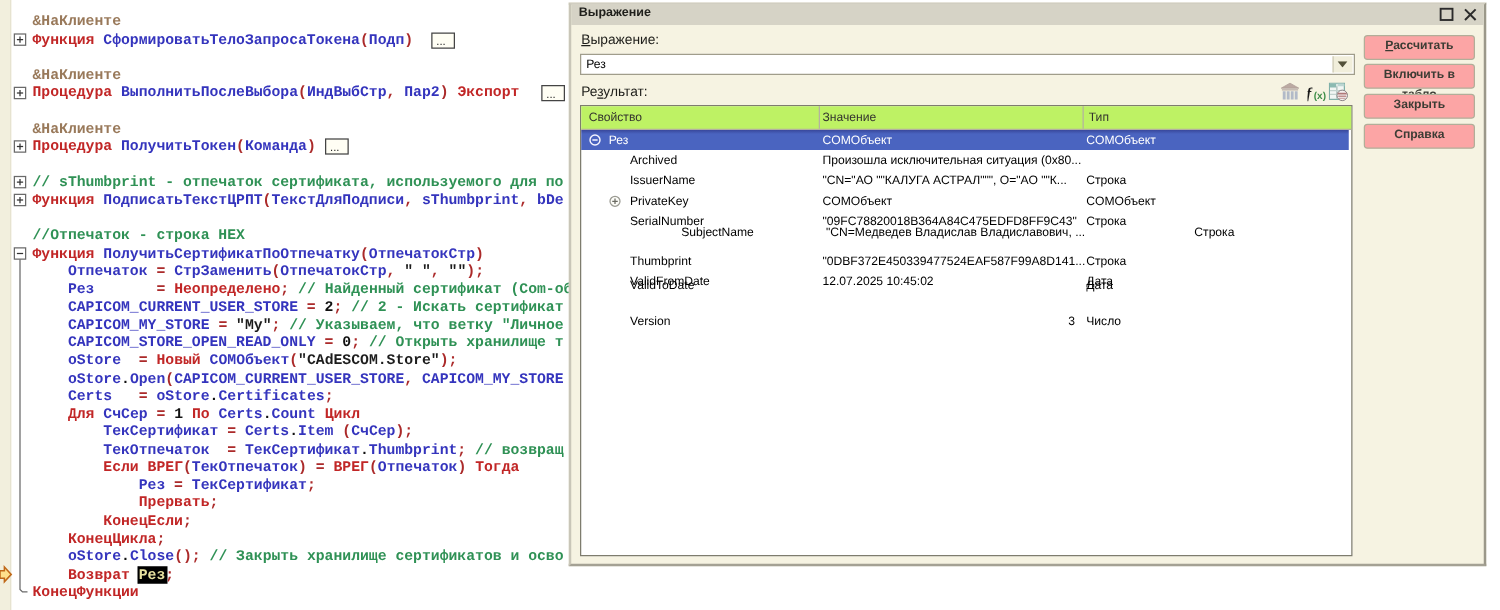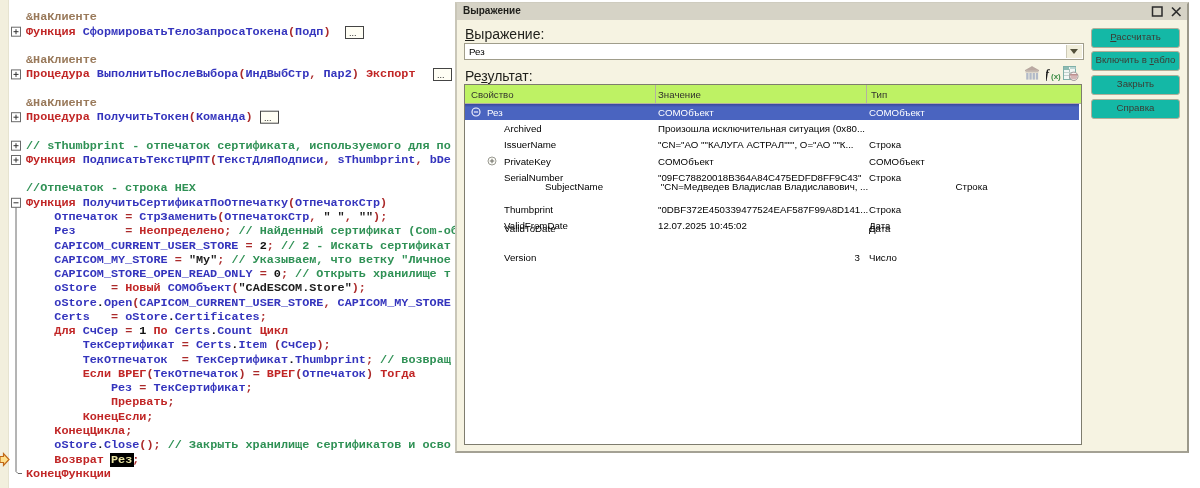--- a/index.html
+++ b/index.html
@@ -11,37 +11,37 @@
 .o{color:#ab2a2a;}
 .i{color:#3434bd;}
 .c{color:#2f9155;}
 .s{color:#1c1c1c;}
 .d{color:#99795a;}
 .hl{background:#000;color:#e8e2a0;box-shadow:2px 0 0 #000,-1px 0 0 #000;}
 #foldsvg{position:absolute;left:0;top:0;}
 #dlg{position:absolute;left:455px;top:2px;width:730px;height:447px;background:#f6f3e2;border-top:2px solid #cfccbf;border-left:2px solid #c9c6b8;border-right:2px solid #9b988a;border-bottom:2px solid #a4a194;}
 #title{position:absolute;left:0;top:-1px;width:730px;height:16.5px;background:#d6d3c6;}
 #title span{position:absolute;left:6px;top:2px;font-size:10px;font-weight:bold;color:#20201c;}
-.lbl{position:absolute;font-size:14px;color:#1e1e1a;}
+.lbl{position:absolute;font-size:11px;color:#1e1e1a;}
 .u{text-decoration:underline;}
 #combo{position:absolute;left:7px;top:38.7px;width:618px;height:15px;background:#fff;border:1px solid #a09d8b;}
 #combo .txt{position:absolute;left:4px;top:2px;font-size:9.7px;color:#000;}
 #combo .btn{position:absolute;right:1px;top:1px;width:15px;height:13px;background:#f1eedb;border-left:1px solid #cdcab7;}
 
 #tbl{position:absolute;left:7px;top:80.3px;width:616px;height:359px;background:#fff;border:1px solid #7e7c6e;}
 #thead{position:absolute;left:0;top:0;width:616px;height:18px;background:#bef264;border-bottom:1px solid #b4b1a0;}
 #thead .h{position:absolute;top:4px;font-size:9.7px;color:#33332e;}
 #thead .sep{position:absolute;top:0;width:1px;height:18px;background:#b4b1a0;}
 .row{position:absolute;left:0;width:614px;height:16.1px;font-size:9.7px;color:#000;}
 .row div{position:absolute;top:3px;white-space:nowrap;overflow:hidden;}
 #selrow{background:linear-gradient(#39489c,#4a64c0 20%,#4a64c0);color:#fff;}
 .cprop{left:39px;width:140px;}
 .cval{left:193px;width:213px;}
 .ctyp{left:404px;width:205px;}
-.btn1c{position:absolute;left:634px;width:87px;height:18px;background:#14b8a6;border:1px solid #b2ae99;border-radius:3px;font-size:9.7px;color:#3c3c34;text-align:center;line-height:16px;}
+.btn1c{position:absolute;left:634px;width:87px;height:18px;background:#fca5a5;border:1px solid #b2ae99;border-radius:3px;font-size:9.7px;color:#3c3c34;text-align:center;line-height:16px;font-weight:bold;}
 .ticon{position:absolute;width:16px;height:16px;}
 </style>
 </head>
 <body>
 <div id="root">
 <div id="gutter"></div>
 <pre id="code"><span class="d">&amp;НаКлиенте</span>
 <span class="k">Функция</span> <span class="i">СформироватьТелоЗапросаТокена</span><span class="o">(</span><span class="i">Подп</span><span class="o">)</span>
 
 <span class="d">&amp;НаКлиенте</span>

